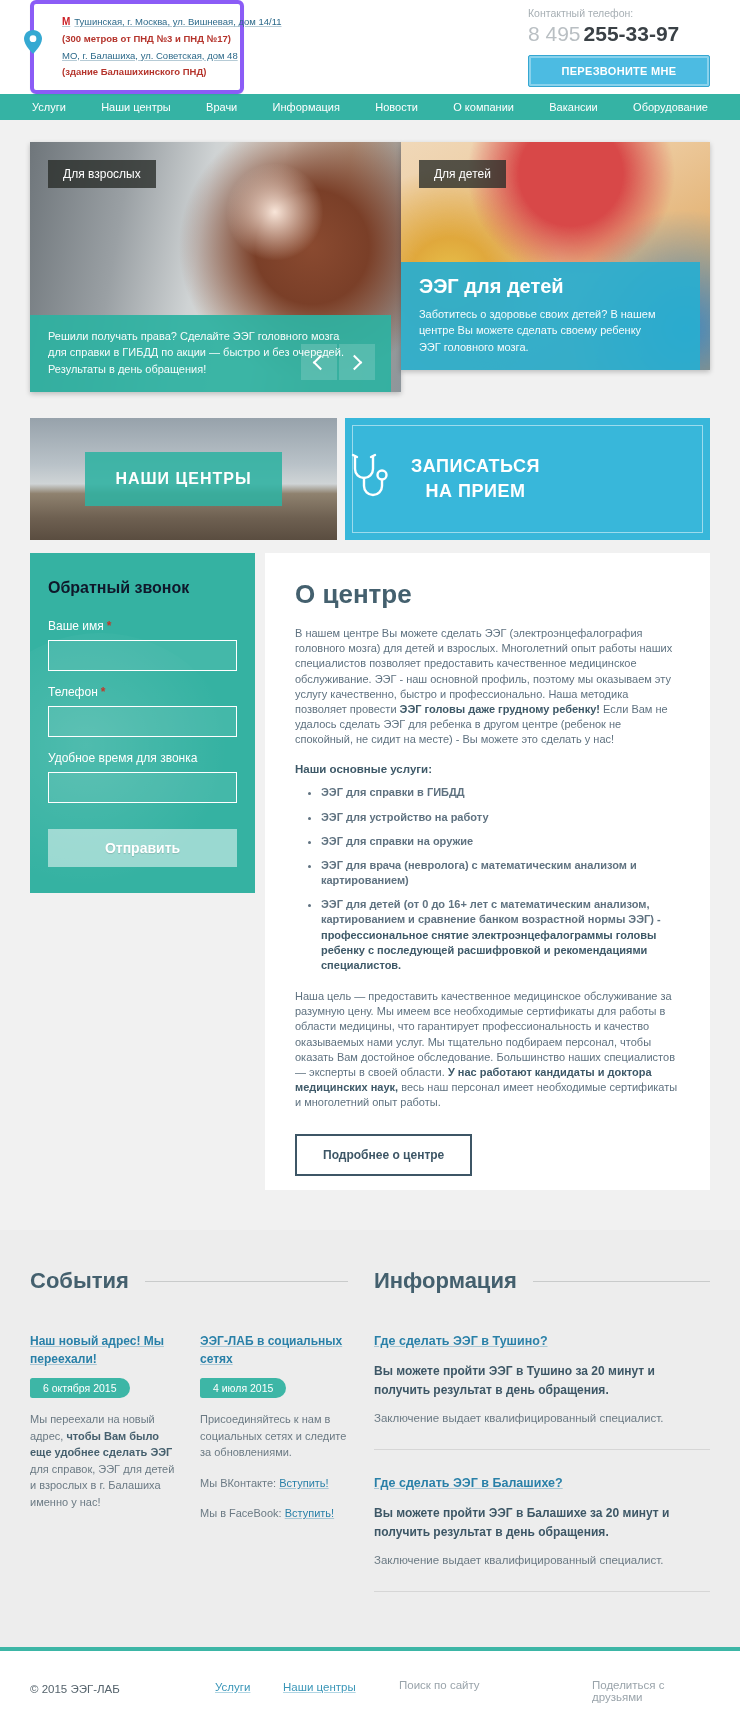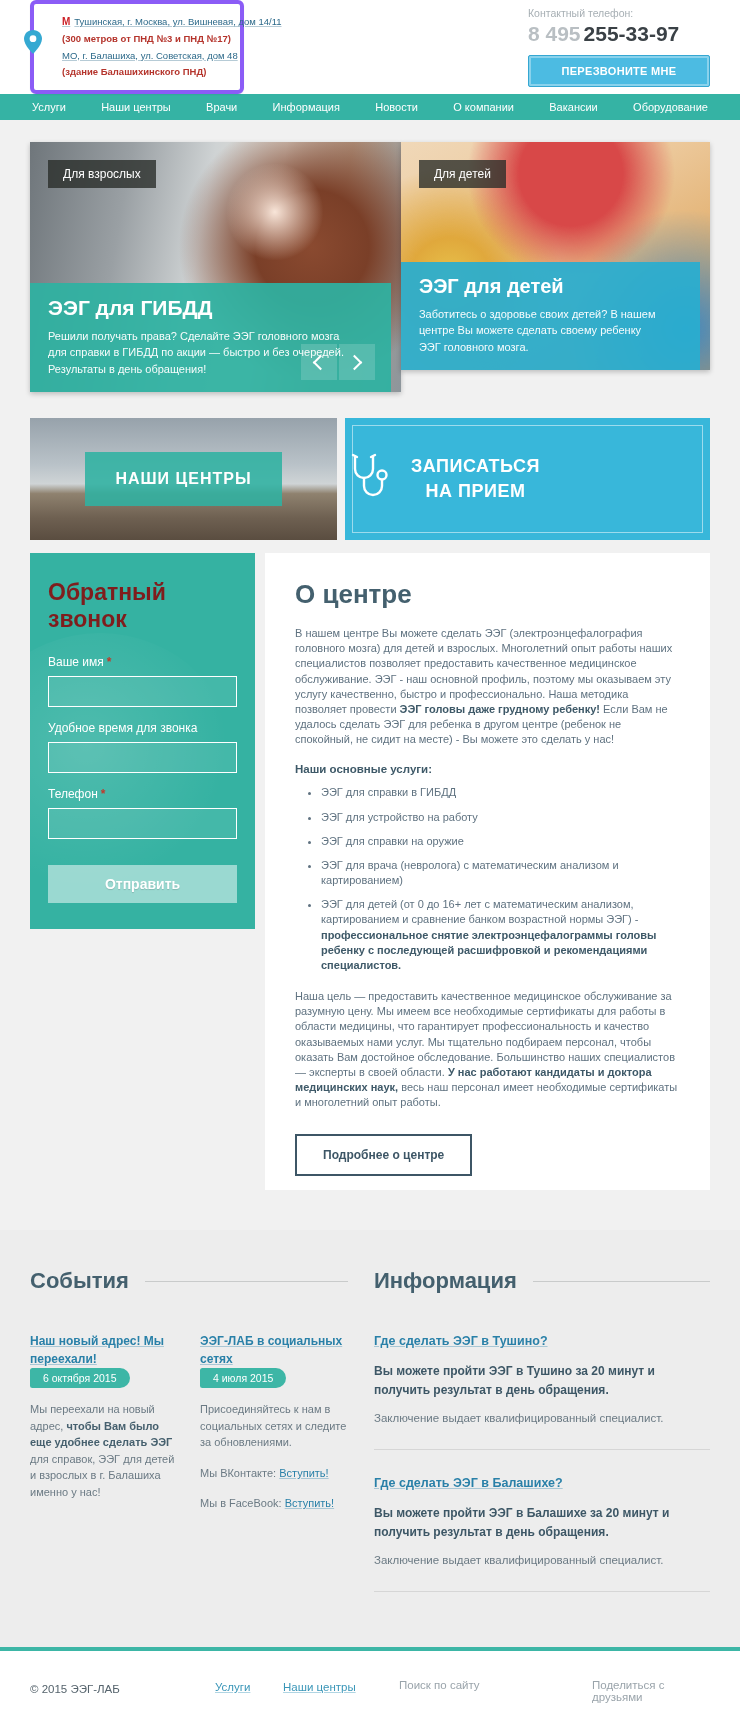--- a/index.html
+++ b/index.html
@@ -13,21 +13,21 @@
   .logo-text .t1{color:#2eb7a5;font-size:24px;font-weight:bold;line-height:1;}
   .logo-text .t2{color:#8a9499;font-size:10px;margin-top:5px;width:125px;line-height:1.3;}
   .addr{position:relative;border:4px solid #8b5cf6;border-radius:6px;background:#fff;box-shadow:0 1px 2px rgba(0,0,0,.06);padding:9px 14px 9px 28px;font-size:9.5px;line-height:1.75;width:214px;box-sizing:border-box;}
   .addr .pin{position:absolute;left:-10px;top:26px;}
   .addr .lnk{color:#2d6a8a;text-decoration:underline;text-decoration-color:rgba(45,106,138,.35);white-space:nowrap;display:block;}
   .addr .red{color:#b5342c;font-weight:bold;white-space:nowrap;display:block;}
   .metro{color:#cc2127;font-weight:bold;margin-right:4px;font-size:10px;}
   .contact{width:182px;}
   .contact .lbl{color:#a7afb4;font-size:10.5px;margin-bottom:3px;}
   .phone{font-size:21px;color:#3a4146;font-weight:bold;white-space:nowrap;}
-  .phone .pref{color:#b9bfc3;font-weight:bold;margin-right:3px;}
+  .phone .pref{color:#b9bfc3;font-weight:normal;margin-right:3px;}
   .callback-btn{margin-top:9px;display:block;width:100%;background:#4cbbe2;border:1px solid #35a7d2;box-shadow:inset 0 0 0 2px rgba(255,255,255,.35);color:#fff;font-weight:bold;font-size:11px;padding:9px 0;text-align:center;cursor:pointer;border-radius:2px;letter-spacing:.3px;}
 
   
   .nav{background:#35b3a4;display:flex;justify-content:space-between;align-items:center;padding:7px 32px;}
   .nav a{color:#fff;font-size:11px;text-decoration:none;}
 
   
   .slider-row{display:flex;justify-content:space-between;align-items:flex-start;padding:22px 30px 0;}
   .slide{position:relative;box-shadow:0 2px 5px rgba(0,0,0,.22);}
   .slide.adult{width:372px;height:250px;background:
@@ -59,46 +59,46 @@
     linear-gradient(to bottom,#97a2ab 0%,#b9c2c8 38%,#cfd4d6 54%,#8f826f 62%,#6e6051 82%,#5a4d40 100%);}
   .centers-btn{background:rgba(47,178,162,.88);color:#fff;font-size:16px;font-weight:bold;letter-spacing:1px;padding:18px 30px;border:none;cursor:pointer;}
   .banner-appt{width:365px;height:122px;background:#38b7da;position:relative;display:flex;align-items:center;justify-content:flex-start;gap:18px;cursor:pointer;}
   .banner-appt::after{content:"";position:absolute;top:7px;left:7px;right:7px;bottom:7px;border:1px solid rgba(255,255,255,.5);pointer-events:none;}
   .appt-text{color:#fff;font-weight:bold;font-size:18px;line-height:1.4;letter-spacing:.5px;text-align:center;}
 
   
   .main-row{display:flex;justify-content:space-between;align-items:flex-start;padding:13px 30px 0;}
   .form{width:225px;box-sizing:border-box;background:#35b2a2;padding:24px 18px 26px;position:relative;overflow:hidden;}
   .form::before{content:"";position:absolute;width:280px;height:280px;left:-70px;top:80px;border-radius:50%;background:radial-gradient(circle at 45% 40%, rgba(255,255,255,.13), rgba(255,255,255,0) 62%);}
-  .form h2{color:#7f1d1d;font-size:23px;margin:2px 0 22px;position:relative;}
+  .form h2{color:#0f172a;font-size:16px;margin:2px 0 22px;position:relative;}
   .fgroup{margin-bottom:14px;position:relative;}
   .fgroup label{display:block;color:#fff;font-size:12px;margin-bottom:7px;}
   .req{color:#c0392b;margin-left:3px;font-weight:bold;}
   .fgroup input{width:100%;box-sizing:border-box;height:31px;background:rgba(255,255,255,.08);border:1px solid #fff;outline:none;color:#fff;padding:0 8px;font-size:13px;}
   .submit{width:100%;height:38px;margin-top:12px;border:none;background:rgba(255,255,255,.5);color:#fff;font-size:14px;font-weight:bold;cursor:pointer;position:relative;text-shadow:0 1px 1px rgba(0,0,0,.15);}
 
   .about{width:445px;box-sizing:border-box;background:#fff;padding:26px 30px 14px;}
   .about h1{color:#44606e;font-size:26px;margin:0 0 16px;}
   .about p{color:#5f7280;font-size:11px;line-height:1.38;margin:0 0 12px;}
   .about b{color:#3e5968;}
   .services-title{color:#3e5968;font-weight:bold;font-size:11.5px;margin:16px 0 10px;}
-  .about ul{margin:0 0 16px;padding-left:26px;color:#5f7280;font-size:11px;line-height:1.38;}
+  .about ul{margin:0 0 16px;padding-left:26px;color:#5f7280;font-size:11px;line-height:1.38;font-weight:bold;}
   .about li{margin-bottom:9px;}
   .more-btn{display:inline-block;margin-top:12px;border:2px solid #3d5666;background:#fff;color:#3d5666;font-weight:bold;font-size:12px;padding:12px 26px;cursor:pointer;}
 
   
   .bottom{background:#ededed;margin-top:40px;padding:38px 30px 55px;display:flex;box-sizing:border-box;}
   .events-col{width:318px;flex:none;}
   .info-col{flex:1;margin-left:26px;min-width:0;}
   .sec-head{display:flex;align-items:center;}
   .sec-head h2{color:#44606e;font-size:22px;margin:0;white-space:nowrap;}
   .sec-head .line{flex:1;height:1px;background:#c9cbcb;margin-left:16px;}
   .events-grid{display:flex;gap:22px;margin-top:38px;}
   .event{width:148px;}
-  .item-title{color:#2980a8;font-weight:bold;font-size:12px;line-height:1.5;text-decoration:underline;text-decoration-color:rgba(41,128,168,.35);display:inline-block;}
+  .item-title{color:#2980a8;font-weight:bold;font-size:12px;line-height:1.5;text-decoration:underline;text-decoration-color:rgba(41,128,168,.35);display:inline-block;margin-bottom:10px;}
   .date-badge{display:inline-block;background:#3db6a6;color:#fff;font-size:10.5px;padding:4px 13px;border-radius:3px 12px 12px 3px;margin-bottom:13px;}
   .event p{color:#6b7a84;font-size:11px;line-height:1.5;margin:0 0 14px;}
   .event b{color:#46606e;}
   .join-link{color:#2980a8;text-decoration:underline;text-decoration-color:rgba(41,128,168,.35);}
   .info-list{margin-top:14px;}
   .info-item{padding:23px 0 25px;border-bottom:1px solid #d6d6d6;}
   .info-item .item-title{font-size:12.5px;margin-bottom:11px;}
   .info-bold{color:#3d5766;font-weight:bold;font-size:12px;line-height:1.55;margin:0 0 13px;}
   .info-text{color:#6b7a84;font-size:11.5px;margin:0;}
 
@@ -146,21 +146,20 @@
   <a>Новости</a>
   <a>О компании</a>
   <a>Вакансии</a>
   <a>Оборудование</a>
 </div>
 
 <div class="slider-row">
   <div class="slide adult">
     <div class="badge">Для взрослых</div>
     <div class="overlay">
-      <h2>ЭЭГ для ГИБДД</h2>
       <p>Решили получать права? Сделайте ЭЭГ головного мозга для справки в ГИБДД по акции — быстро и без очередей. Результаты в день обращения!</p>
       <div class="arrows">
         <button class="arrow">
             <span class="chev l"></span>
           </button>
         <button class="arrow">
             <span class="chev r"></span>
           </button>
       </div>
     </div>
@@ -195,25 +194,25 @@
 </div>
 
 <div class="main-row">
   <div class="form">
     <h2>Обратный звонок</h2>
     <div class="fgroup">
       <label><span>Ваше имя</span><span class="req">*</span></label>
       <input type="text" style="">
     </div>
     <div class="fgroup">
+      <label><span>Телефон</span><span class="req">*</span></label>
+      <input type="text" style="">
+    </div>
+    <div class="fgroup">
       <label>Удобное время для звонка</label>
-      <input type="text" style="">
-    </div>
-    <div class="fgroup">
-      <label><span>Телефон</span><span class="req">*</span></label>
       <input type="text" style="">
     </div>
     <button class="submit">Отправить</button>
   </div>
 
   <div class="about">
     <h1>О центре</h1>
     <p><span>В нашем центре Вы можете сделать ЭЭГ (электроэнцефалография головного мозга) для детей и взрослых. Многолетний опыт работы наших специалистов позволяет предоставить качественное медицинское обслуживание. ЭЭГ - наш основной профиль, поэтому мы оказываем эту услугу качественно, быстро и профессионально. Наша методика позволяет провести </span><b>ЭЭГ головы даже грудному ребенку!</b><span> Если Вам не удалось сделать ЭЭГ для ребенка в другом центре (ребенок не спокойный, не сидит на месте) - Вы можете это сделать у нас!</span></p>
     <div class="services-title">Наши основные услуги:</div>
     <ul>

